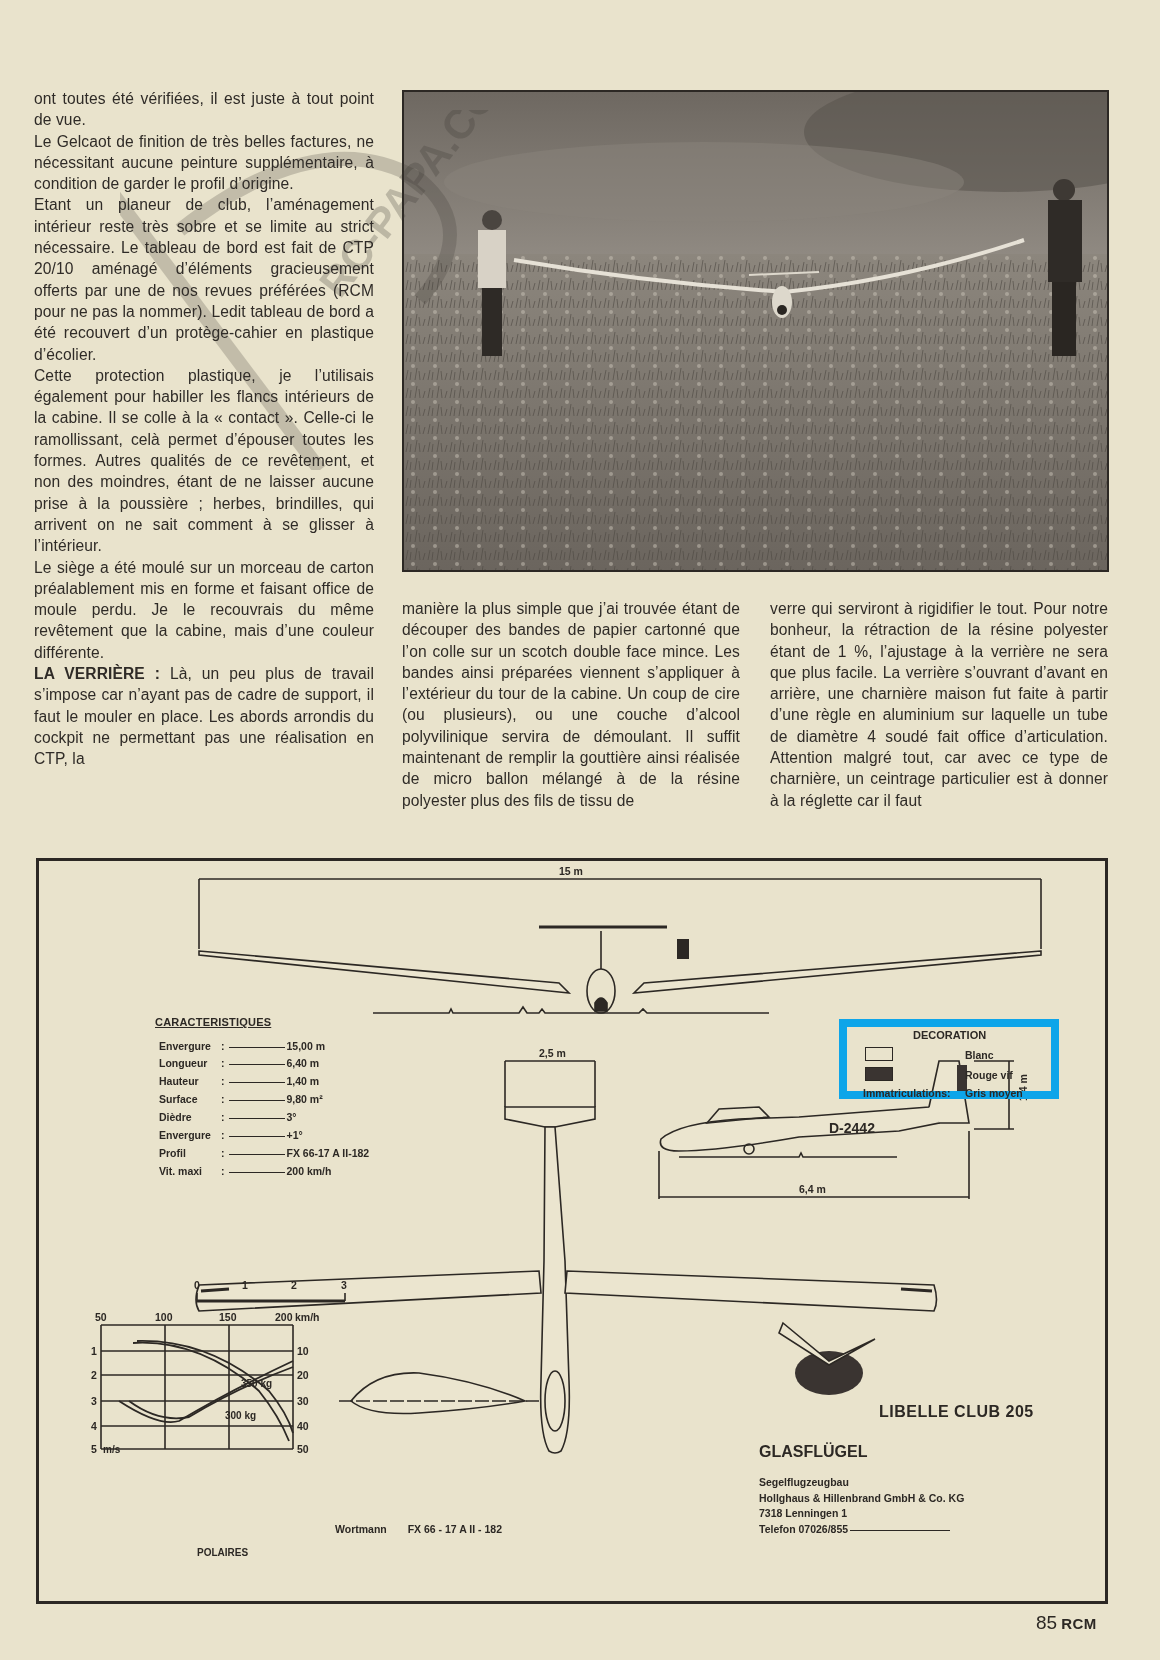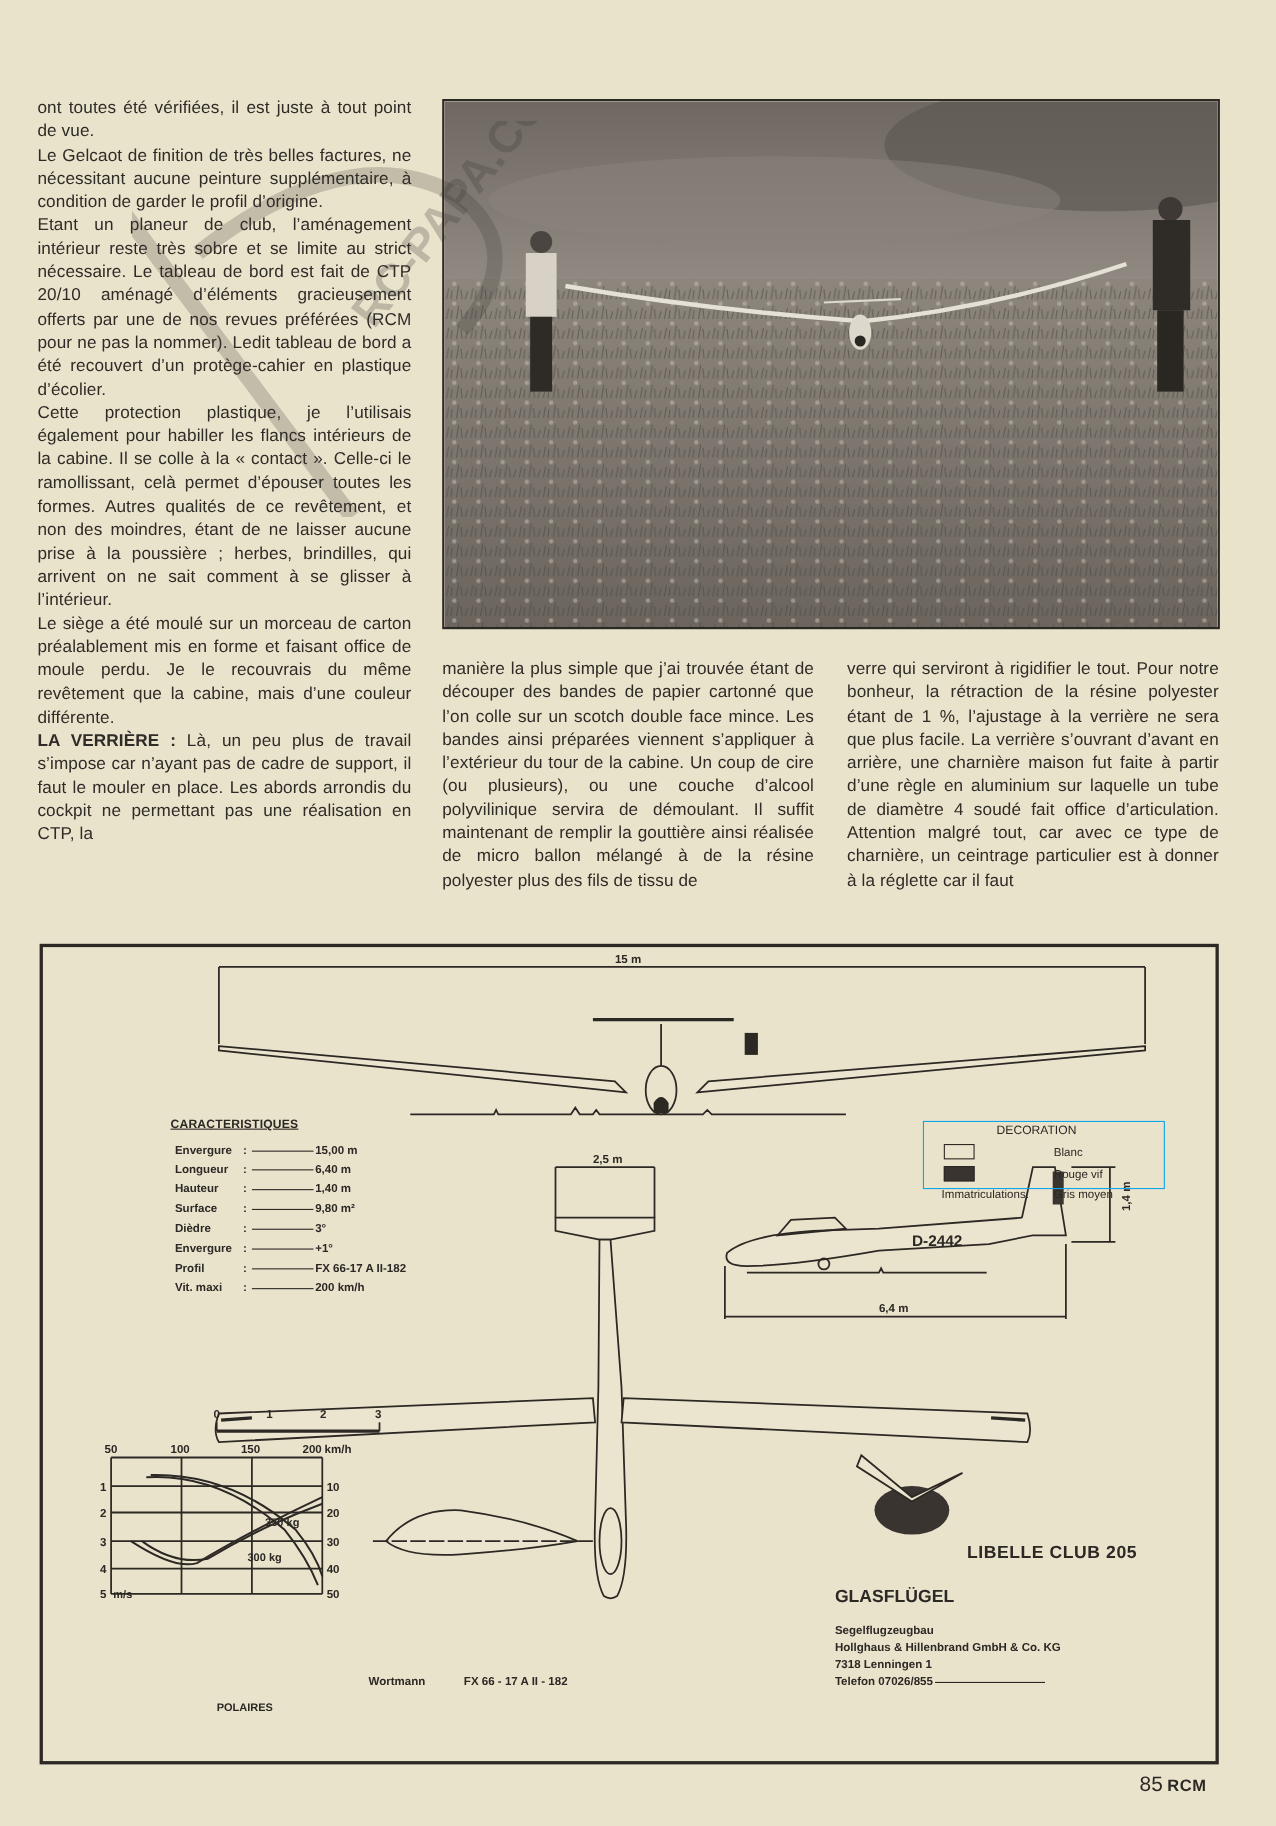--- a/index.html
+++ b/index.html
@@ -45,41 +45,41 @@
   #carac {
     position: absolute; left: 72px; top: 155px; width: 230px;
     font-size: 10.5px; font-weight: bold; color: #2c2824;
   }
   #carac .title { position: absolute; left: 44px; top: 0; font-size: 11px; letter-spacing: 0.2px; }
   #carac .row { position: absolute; left: 12px; height: 16px; white-space: nowrap; margin-left: 36px; }
   #carac .row .k { display: inline-block; width: 62px; }
   #carac .row .line { display: inline-block; width: 56px; border-bottom: 1px solid #2c2824; margin: 0 2px 0 4px; vertical-align: 2px; }
 
   #deco {
-    position: absolute; left: 800px; top: 158px; width: 220px; height: 62px;
-    border: 1px solid #0ea5e9; box-sizing: border-box;
-    font-size: 10.5px; font-weight: normal; color: #2c2824;
+    position: absolute; left: 800px; top: 158px; width: 220px; height: 80px;
+    border: 8px solid #0ea5e9; box-sizing: border-box;
+    font-size: 10.5px; font-weight: bold; color: #2c2824;
   }
   #deco .title { position: absolute; left: 66px; top: 2px; font-size: 11px; }
   #deco .sw { position: absolute; left: 18px; width: 28px; height: 14px; border: 1.5px solid #2c2824; box-sizing: border-box; }
   #deco .sw.dark { background: #3a3431; }
   #deco .lbl { position: absolute; white-space: nowrap; }
 
   #brand {
     position: absolute; left: 706px; top: 470px; width: 320px; height: 250px;
     color: #2c2824;
   }
   #brand .model { position: absolute; left: 134px; top: 72px; font-size: 16px; font-weight: bold; letter-spacing: 0.5px; white-space: nowrap; }
   #brand .company { position: absolute; left: 14px; top: 112px; font-size: 16px; font-weight: bold; white-space: nowrap; }
   #brand .addr { position: absolute; left: 14px; top: 144px; font-size: 10.5px; font-weight: bold; line-height: 15.5px; white-space: nowrap; }
   #brand .tel-line { display: inline-block; width: 100px; border-bottom: 1.5px solid #2c2824; vertical-align: 2px; margin-left: 2px; }
 
   #polar-cap { position: absolute; left: 158px; top: 686px; font-size: 10px; font-weight: bold; color: #2c2824; }
   #profile-cap { position: absolute; left: 296px; top: 662px; font-size: 10.5px; font-weight: bold; color: #2c2824; white-space: nowrap; }
-  #profile-cap .m { margin-right: 32px; }
+  #profile-cap .m { margin-right: 18px; }
 
   #footer { position: absolute; left: 1036px; top: 1612px; font-size: 19px; color: #2c2824; white-space: nowrap; }
   #footer .mag { font-size: 15px; font-weight: bold; margin-left: 4px; letter-spacing: 0.5px; }
 </style>
 </head>
 <body>
 
 <div id="col1" class="col">
   <p>ont toutes été vérifiées, il est juste à tout point de vue.</p>
   <p>Le Gelcaot de finition de très belles factures, ne nécessitant aucune peinture supplémentaire, à condition de garder le profil d’origine.</p>

